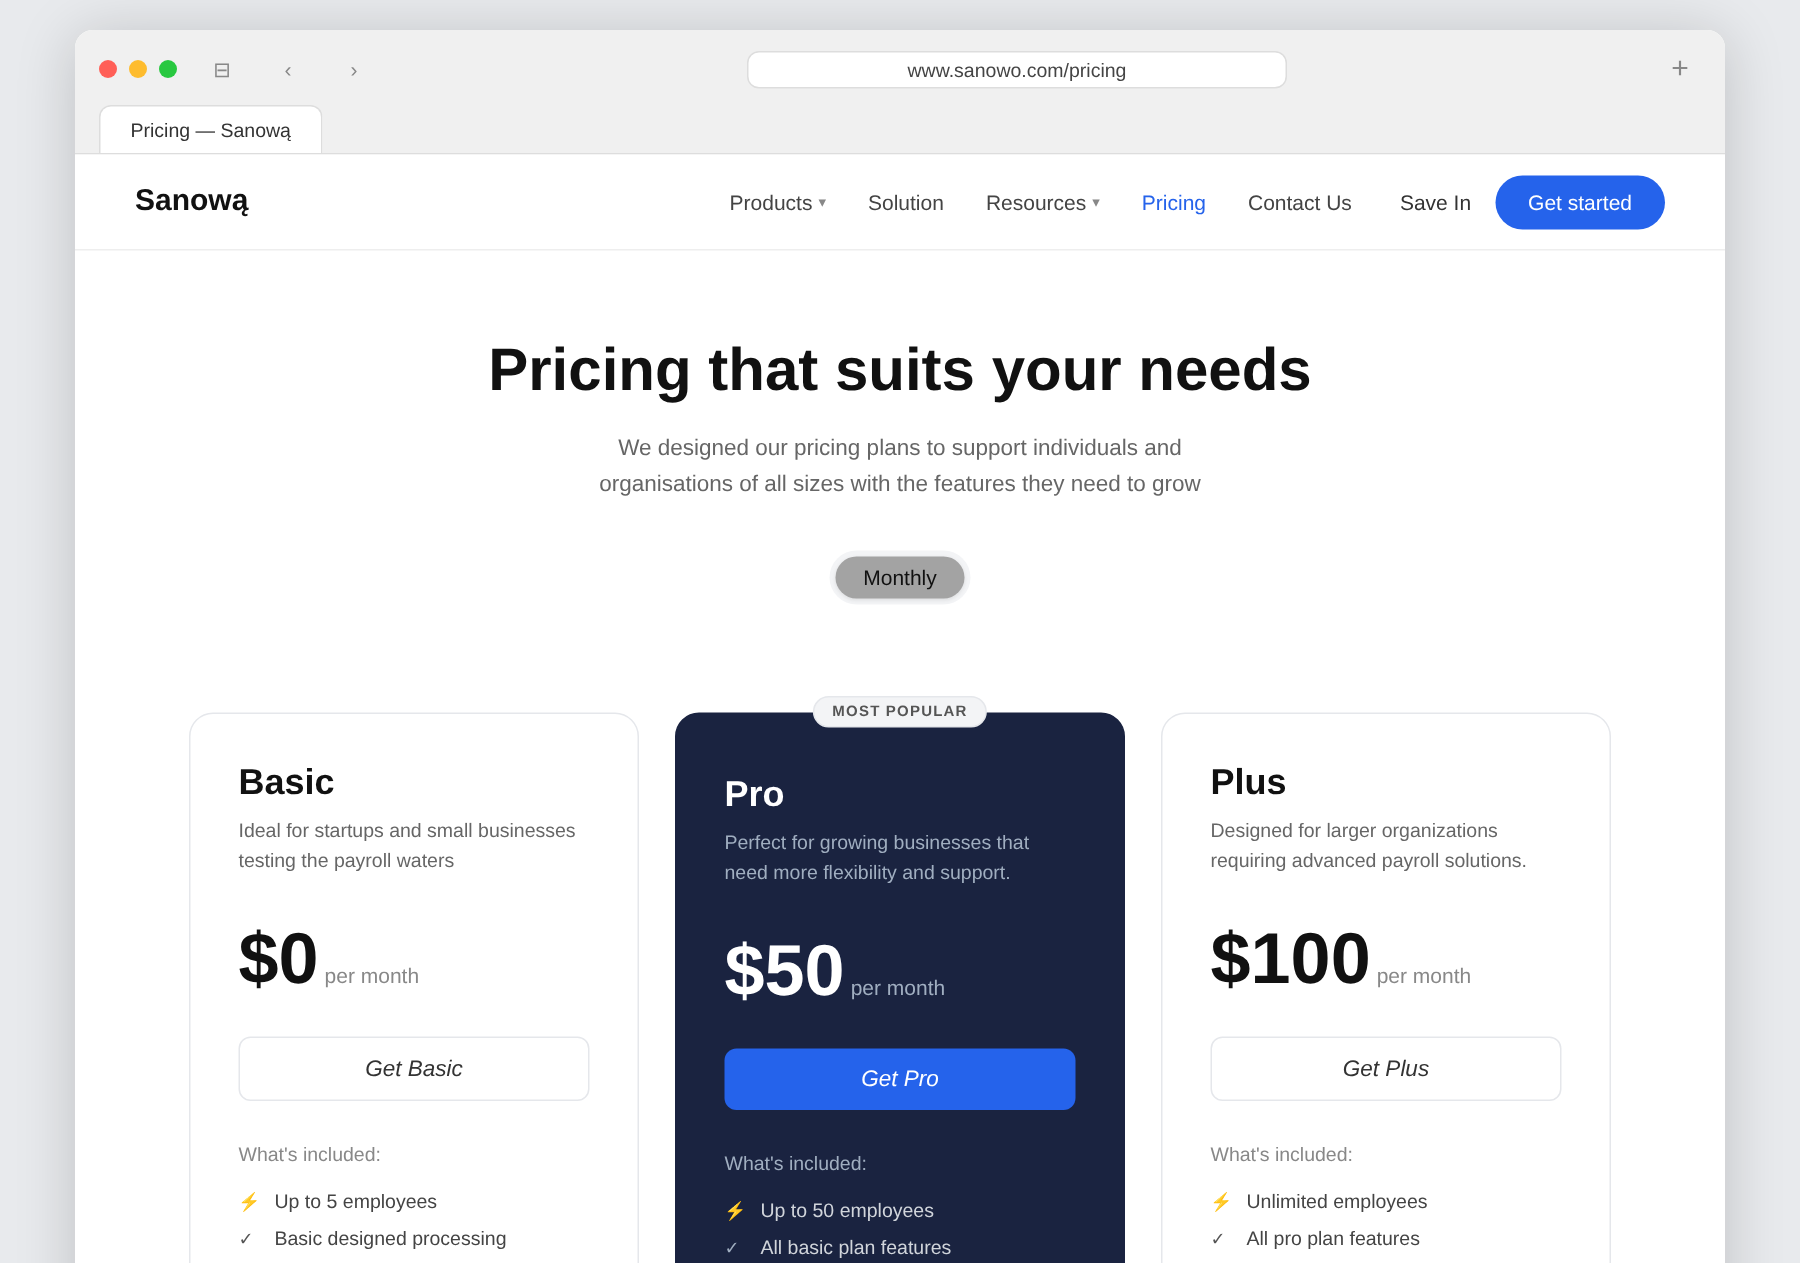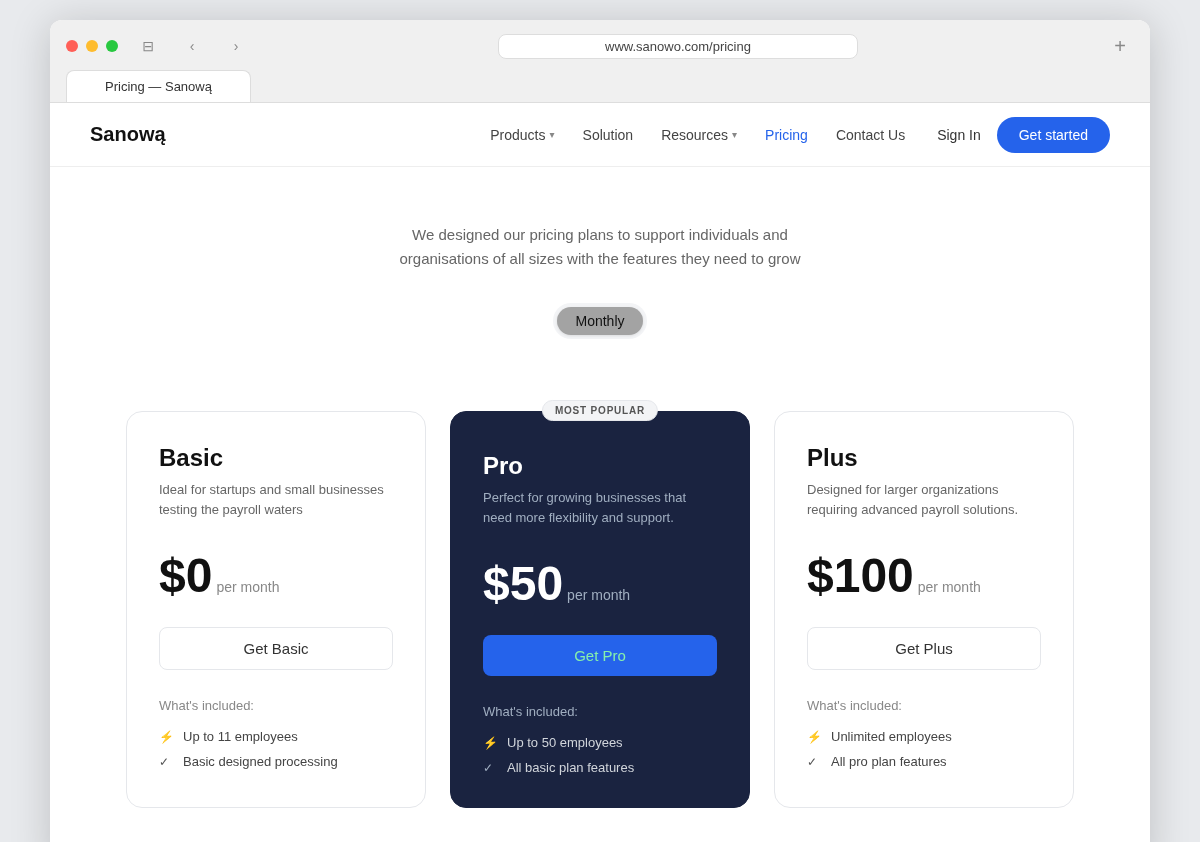--- a/index.html
+++ b/index.html
@@ -86,21 +86,21 @@
     }
 
     .tabs-row {
       display: flex;
       align-items: flex-end;
     }
 
     .tab {
       background: #fff;
       border-radius: 8px 8px 0 0;
-      padding: 8px 38px;
+      padding: 8px 20px;
       font-size: 13px;
       color: #333;
       border: 1px solid #ddd;
       border-bottom: none;
     }
 
     
     .page-content {
       background: #fff;
       min-height: 700px;
@@ -321,25 +321,26 @@
       width: 100%;
       padding: 12px;
       border-radius: 8px;
       font-size: 15px;
       font-weight: 500;
       cursor: pointer;
       margin-bottom: 28px;
       border: 1px solid #e5e7eb;
       background: #fff;
       color: #333;
+      font-style: italic;
     }
 
     .plan-btn.featured-btn {
       background: #2563eb;
-      color: #86efac;
+      color: #ffffff;
       border: none;
     }
 
     .features-label {
       font-size: 13px;
       color: #888;
       margin-bottom: 16px;
       font-weight: 500;
     }
 
@@ -428,26 +429,27 @@
           <span class="chevron">▾</span>
         </a>
         <a class="nav-link active">
           <span>Pricing</span>
         </a>
         <a class="nav-link">
           <span>Contact Us</span>
         </a>
       </div>
       <div class="nav-actions">
-        <button class="sign-in-btn">Sign In</button>
+        <button class="sign-in-btn">Save In</button>
         <button class="get-started-btn">Get started</button>
       </div>
     </nav>
 
     <div class="hero">
+      <h1 class="hero-title">Pricing that suits your needs</h1>
       <p class="hero-subtitle">We designed our pricing plans to support individuals and organisations of all sizes with the features they need to grow</p>
 
       
       <div class="billing-toggle">
         <div class="toggle-option selected">Monthly</div>
       </div>
     </div>
 
     <div class="pricing-section">
 
@@ -456,21 +458,21 @@
         <div class="plan-desc">Ideal for startups and small businesses testing the payroll waters</div>
         <div class="price-row">
           <span class="price-amount">$0</span>
           <span class="price-period">per month</span>
         </div>
         <button class="plan-btn">Get Basic</button>
         <div class="features-label">What's included:</div>
         <ul class="feature-list">
           <li class="feature-item">
             <span class="feature-icon bolt">⚡</span>
-            <span>Up to 11 employees</span>
+            <span>Up to 5 employees</span>
           </li>
           <li class="feature-item">
             <span class="feature-icon check">✓</span>
             <span>Basic designed processing</span>
           </li>
 
         </ul>
       </div>
 
       <div class="pricing-card featured">

